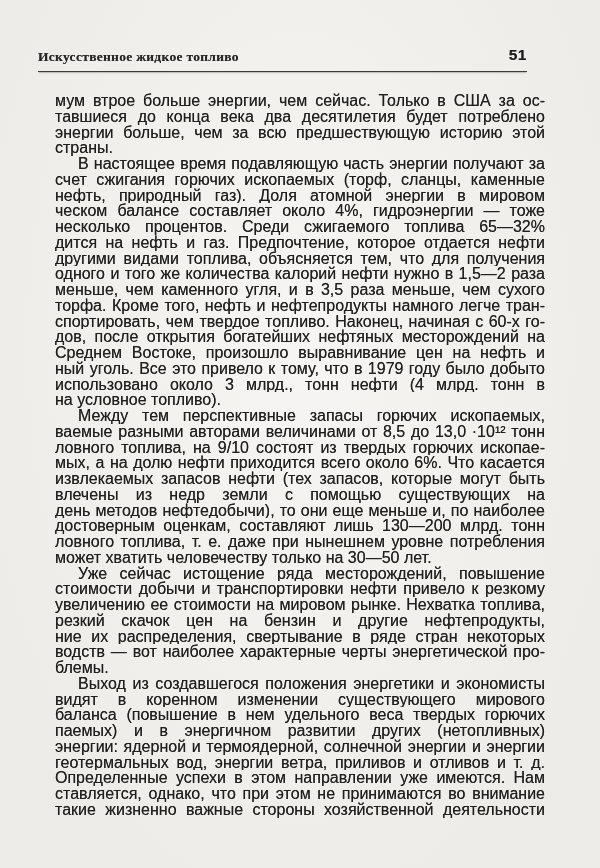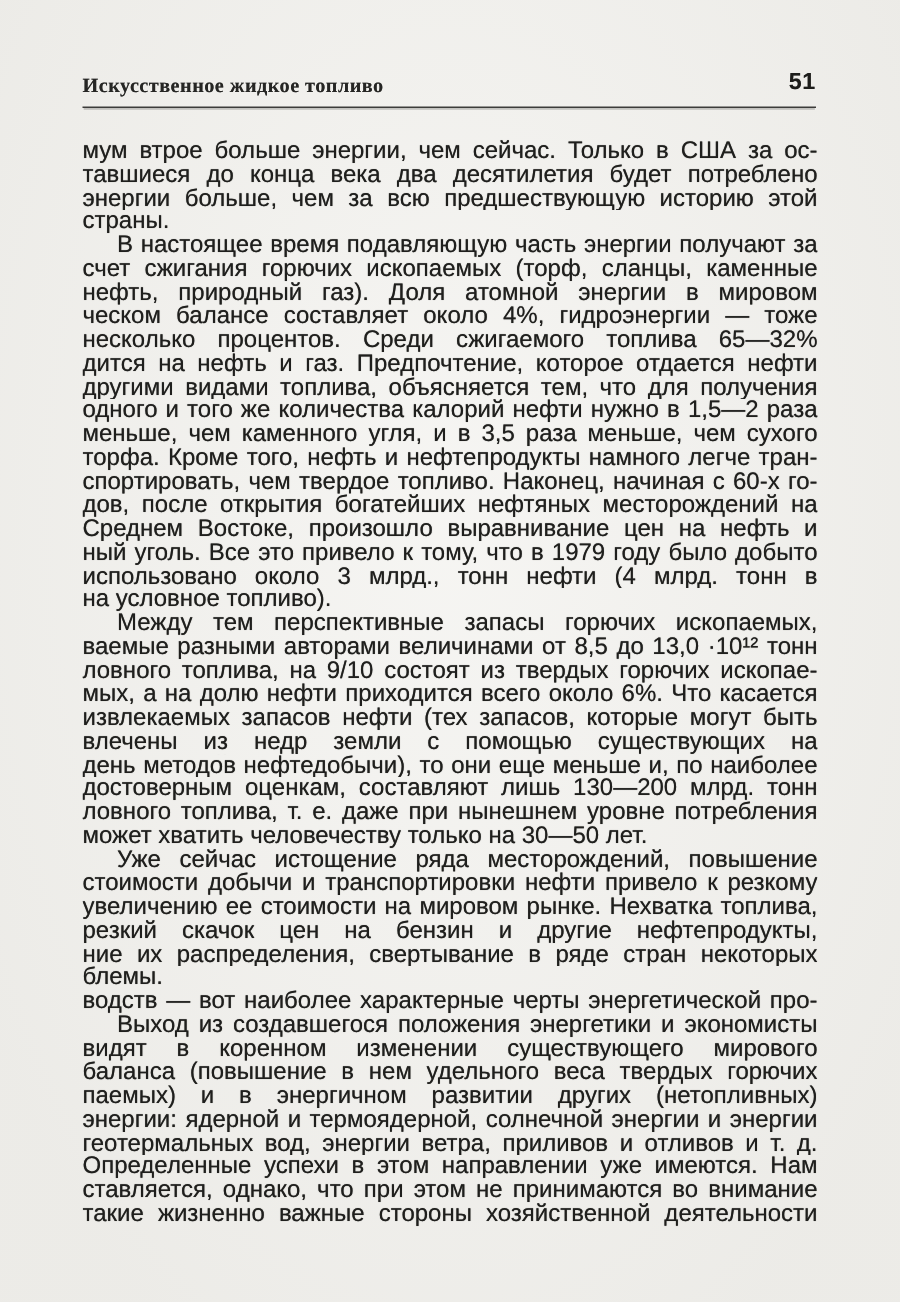--- a/index.html
+++ b/index.html
@@ -17,21 +17,21 @@
   .page {
     position: absolute;
     inset: 0;
     background:
       radial-gradient(ellipse at 50% 40%, rgba(255,255,255,0.35), rgba(0,0,0,0.02) 85%),
       #f1f0ec;
   }
   .running-head {
     position: absolute;
     top: 49px;
-    left: 55px;
+    left: 38px;
     width: 489px;
     height: 22px;
     border-bottom: 1.6px solid #3c3c3a;
     box-shadow: 0 2px 0 -0.8px rgba(60,60,55,0.25);
   }
   .running-title {
     position: absolute;
     left: 0;
     top: 0;
     font-family: "Liberation Serif", serif;
@@ -114,22 +114,22 @@
       <div class="line">влечены из недр земли с помощью существующих на сегодняшний</div>
       <div class="line">день методов нефтедобычи), то они еще меньше и, по наиболее</div>
       <div class="line">достоверным оценкам, составляют лишь 130—200 млрд. тонн ус-</div>
       <div class="line">ловного топлива, т. е. даже при нынешнем уровне потребления их</div>
       <div class="line end">может хватить человечеству только на 30—50 лет.</div>
       <div class="line indent">Уже сейчас истощение ряда месторождений, повышение себе-</div>
       <div class="line">стоимости добычи и транспортировки нефти привело к резкому</div>
       <div class="line">увеличению ее стоимости на мировом рынке. Нехватка топлива,</div>
       <div class="line">резкий скачок цен на бензин и другие нефтепродукты, нормирова-</div>
       <div class="line">ние их распределения, свертывание в ряде стран некоторых произ-</div>
+      <div class="line">водств — вот наиболее характерные черты энергетической про-</div>
       <div class="line end">блемы.</div>
-      <div class="line">водств — вот наиболее характерные черты энергетической про-</div>
       <div class="line indent">Выход из создавшегося положения энергетики и экономисты</div>
       <div class="line">видят в коренном изменении существующего мирового топливного</div>
       <div class="line">баланса (повышение в нем удельного веса твердых горючих иско-</div>
       <div class="line">паемых) и в энергичном развитии других (нетопливных) источников</div>
       <div class="line">энергии: ядерной и термоядерной, солнечной энергии и энергии</div>
       <div class="line">геотермальных вод, энергии ветра, приливов и отливов и т. д.</div>
       <div class="line">Определенные успехи в этом направлении уже имеются. Нам пред-</div>
       <div class="line">ставляется, однако, что при этом не принимаются во внимание</div>
       <div class="line">такие жизненно важные стороны хозяйственной деятельности</div>
     </div>

